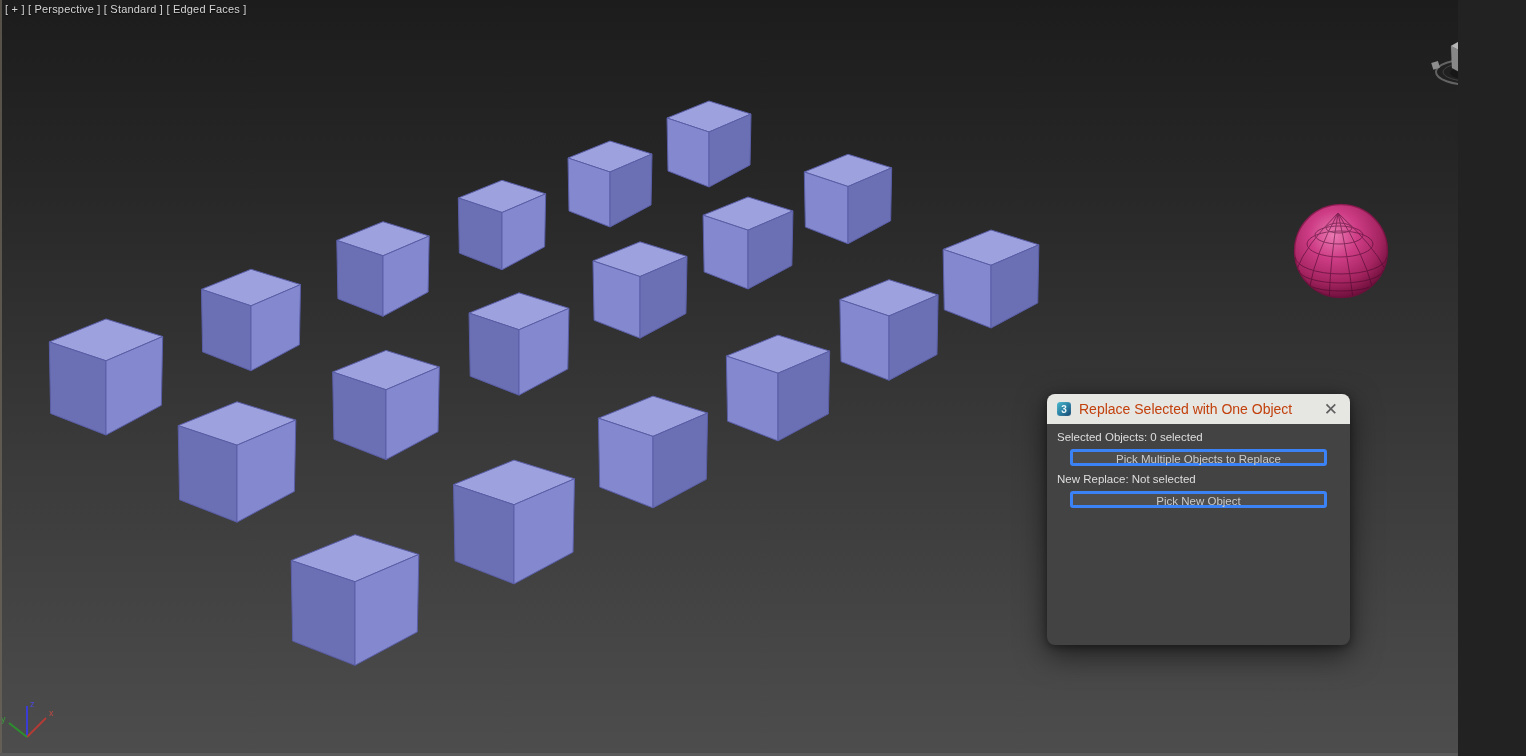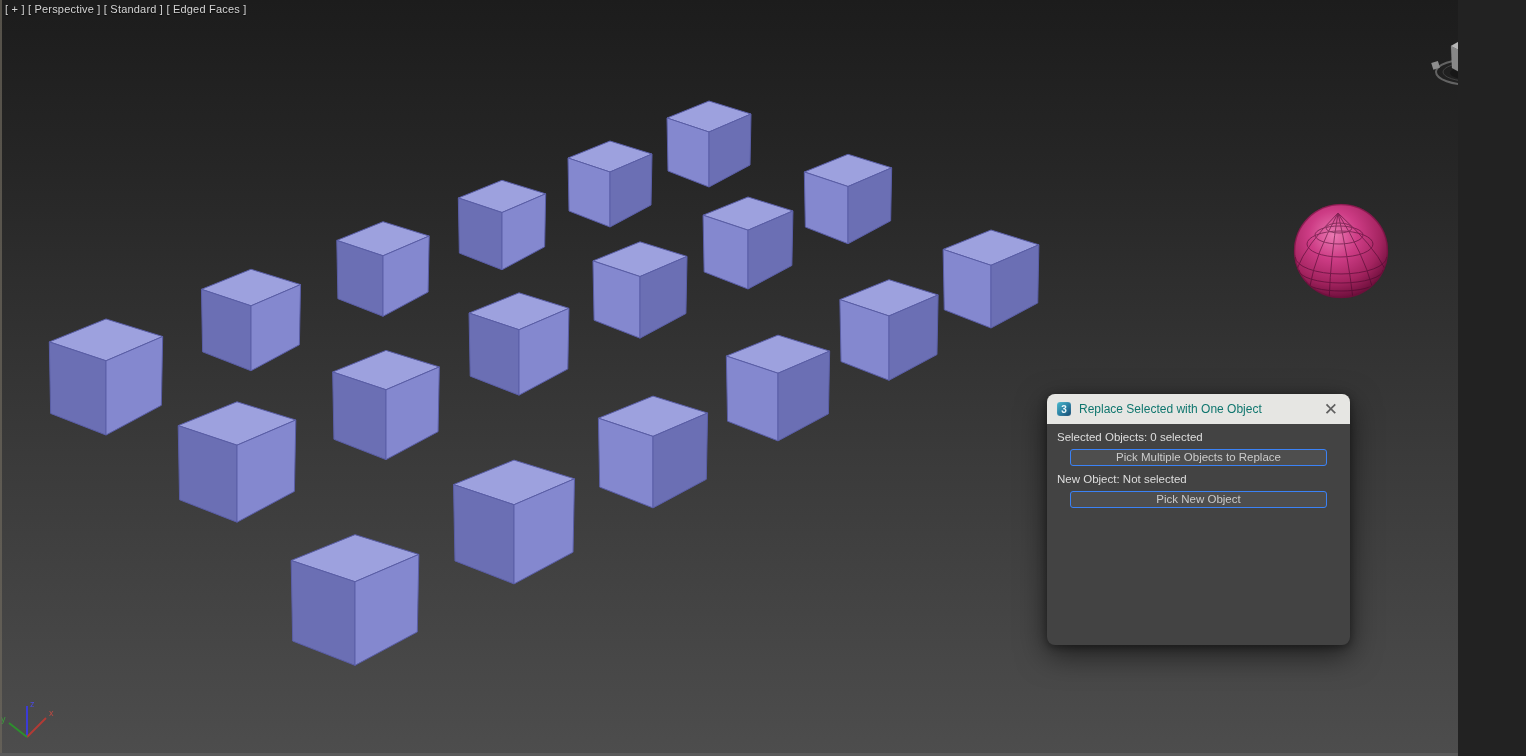--- a/index.html
+++ b/index.html
@@ -12,25 +12,25 @@
                   letter-spacing:.2px;cursor:default;text-shadow:0 1px 1px rgba(0,0,0,.6);}
   #scene-svg{position:absolute;left:0;top:0;}
   
   .dialog{position:absolute;left:1047px;top:394px;width:303px;height:251px;background:#434343;
           border-radius:8px;box-shadow:0 10px 30px rgba(0,0,0,.55),0 2px 8px rgba(0,0,0,.4);}
   .titlebar{height:30px;background:#e6e6e3;border-radius:8px 8px 0 0;display:flex;align-items:center;
             padding:0 10px;gap:8px;}
   .app-icon{width:14px;height:14px;border-radius:3px;background:linear-gradient(135deg,#49b8cc 0%,#2a7da0 55%,#16486f 100%);
             color:#eaf6fa;font-size:10px;font-weight:bold;display:flex;align-items:center;justify-content:center;
             box-shadow:inset 0 0 1px rgba(255,255,255,.5);}
-  .dlg-title{color:#0f766e;font-size:12px;flex:1;white-space:nowrap;overflow:hidden;}
+  .dlg-title{color:#c2410c;font-size:14px;flex:1;white-space:nowrap;overflow:hidden;}
   .close-btn{color:#5f5f5f;font-size:17px;line-height:17px;cursor:default;padding:0 2px;}
   .dlg-body{padding:6px 10px 8px 10px;}
   .dlg-label{color:#dedede;font-size:11.5px;margin:1px 0 6px 0;}
-  .btn{display:block;width:257px;margin:0 auto 7px auto;background:#4e4e4e;border:1px solid #3b82f6;
+  .btn{display:block;width:257px;margin:0 auto 7px auto;background:#4e4e4e;border:3px solid #3b82f6;
        border-radius:3px;color:#cbcbcb;font-size:11.5px;height:17px;line-height:15px;text-align:center;
        padding:0;cursor:default;}
   .btn.tall{height:36px;line-height:34px;margin-top:8px;}
 </style>
 </head>
 <body>
 
 <div id="stage">
 
   <div id="viewport-label">[ + ] [ Perspective ] [ Standard ] [ Edged Faces ]</div>
@@ -185,20 +185,20 @@
 
   <div class="dialog">
     <div class="titlebar">
       <div class="app-icon">3</div>
       <div class="dlg-title">Replace Selected with One Object</div>
       <div class="close-btn">✕</div>
     </div>
     <div class="dlg-body">
       <div class="dlg-label">Selected Objects: 0 selected</div>
       <button class="btn">Pick Multiple Objects to Replace</button>
-      <div class="dlg-label">New Object: Not selected</div>
+      <div class="dlg-label">New Replace: Not selected</div>
       <button class="btn">Pick New Object</button>
     </div>
   </div>
 
   <div id="left-edge"></div>
   <div id="bottom-edge"></div>
 </div>
 
 </body></html>

